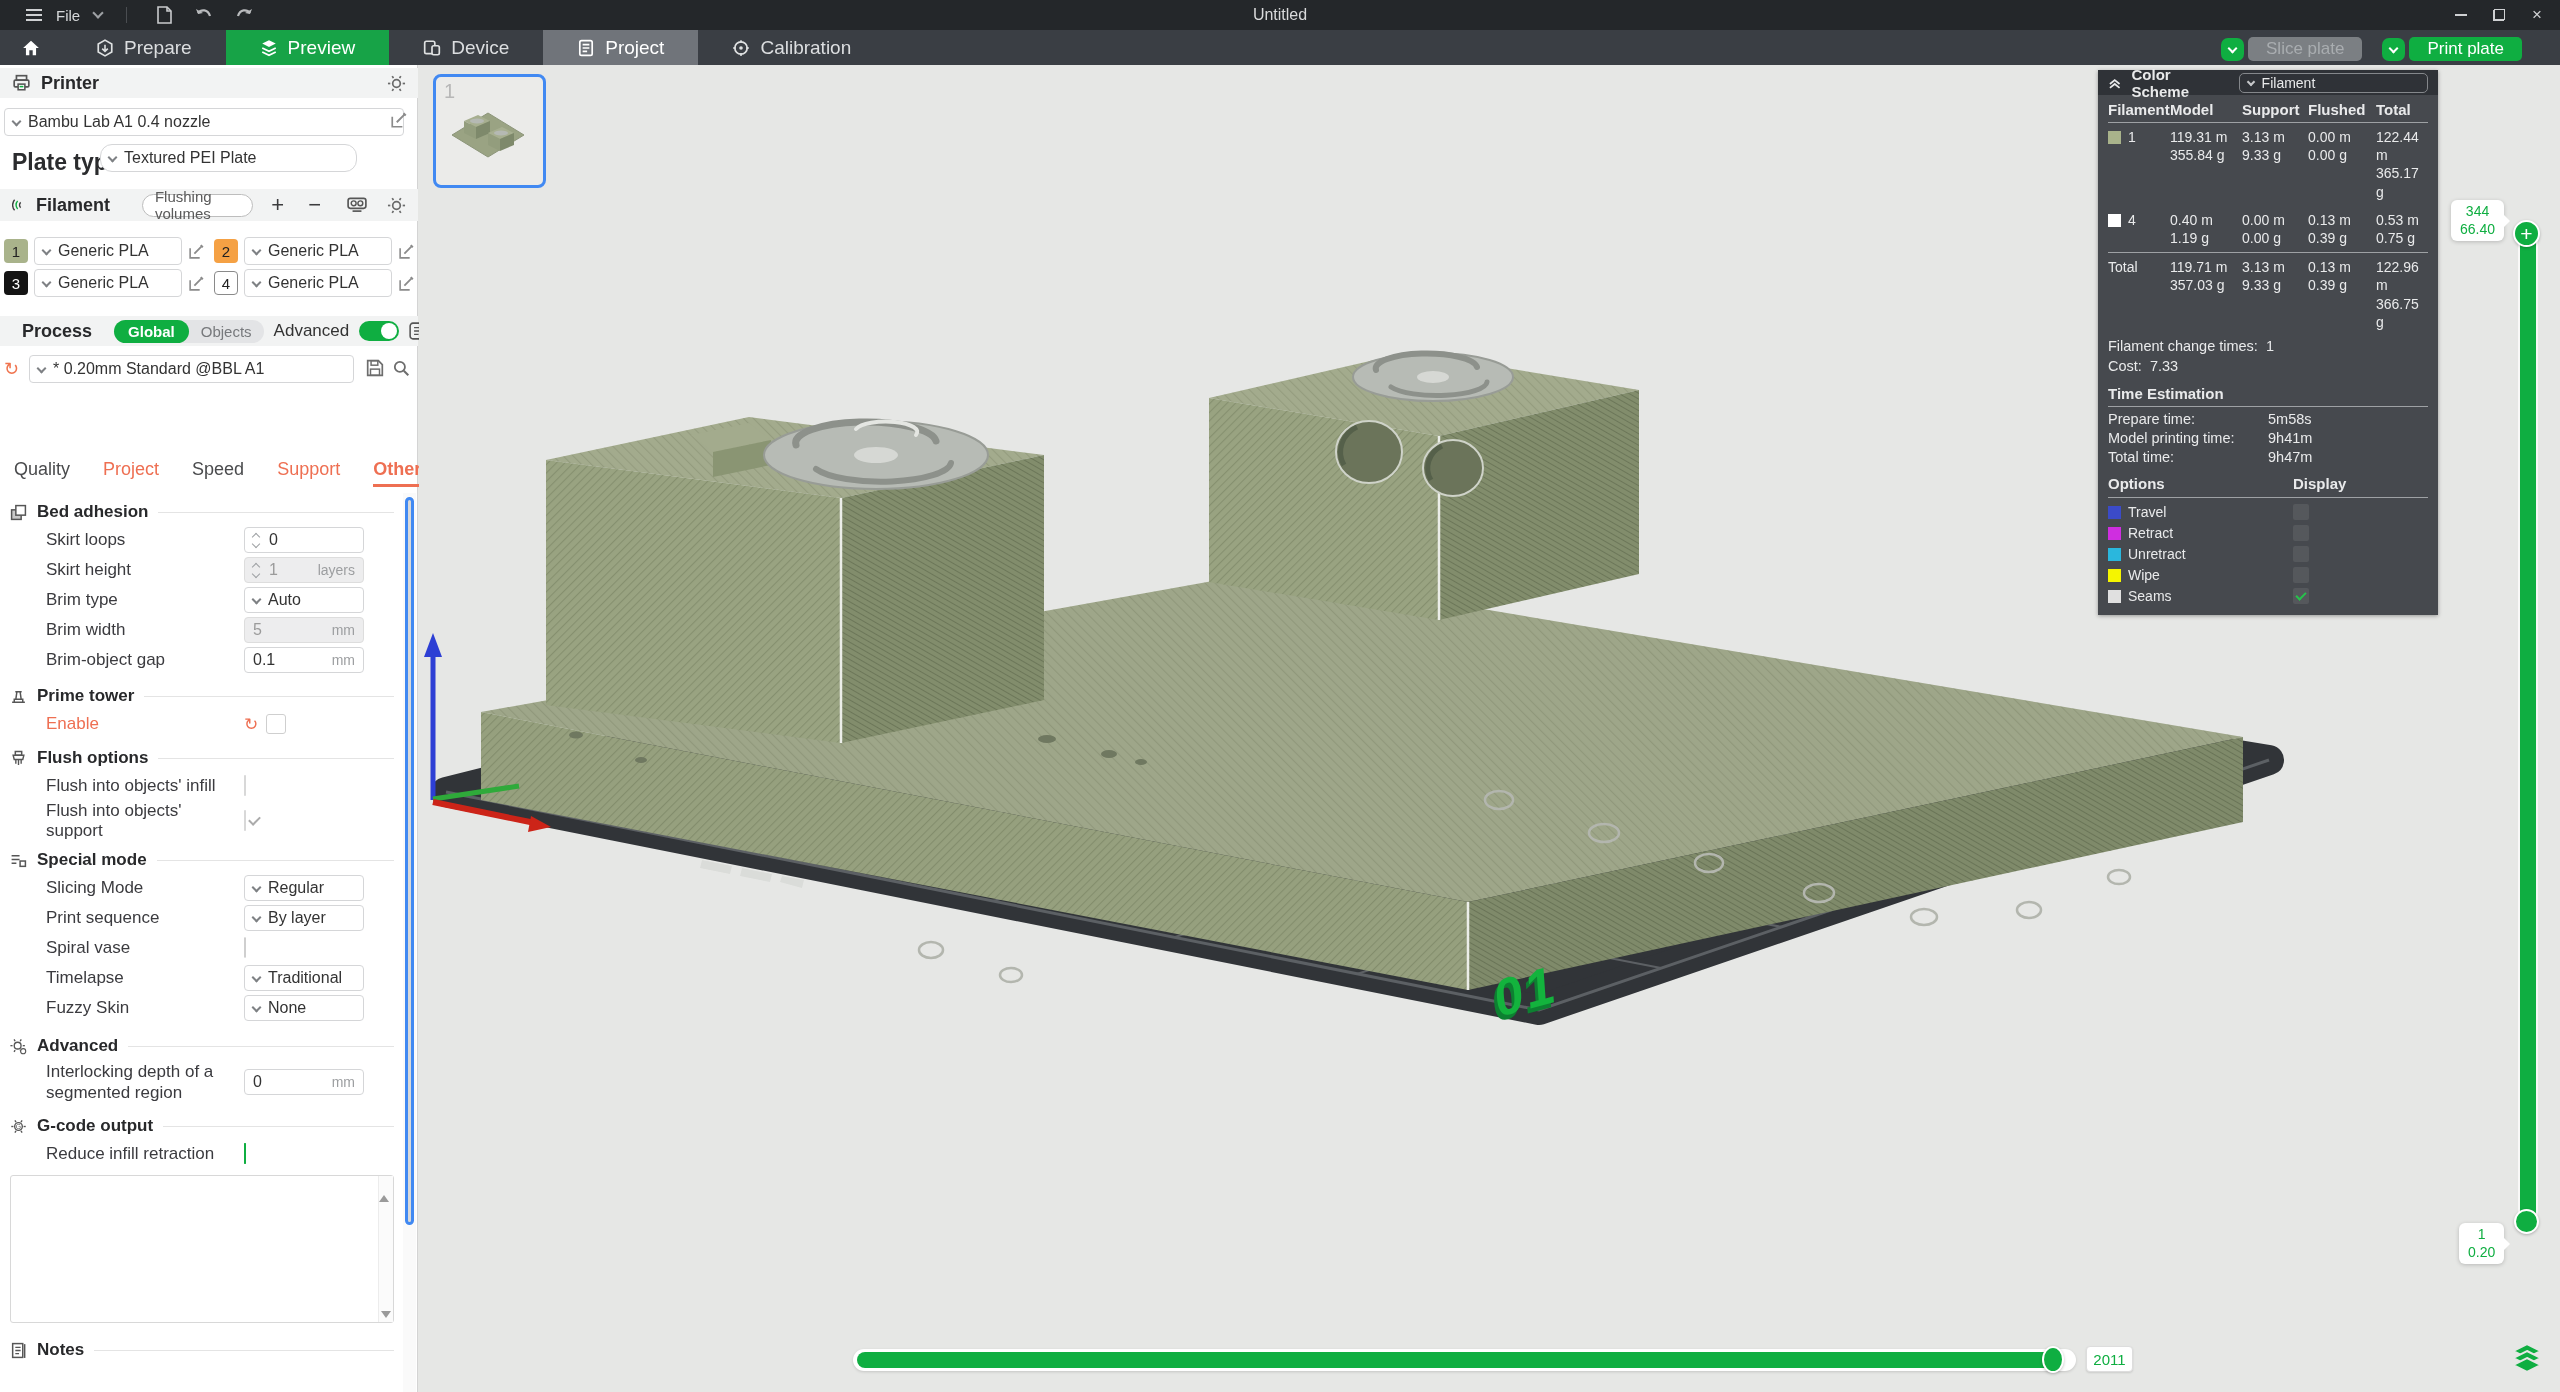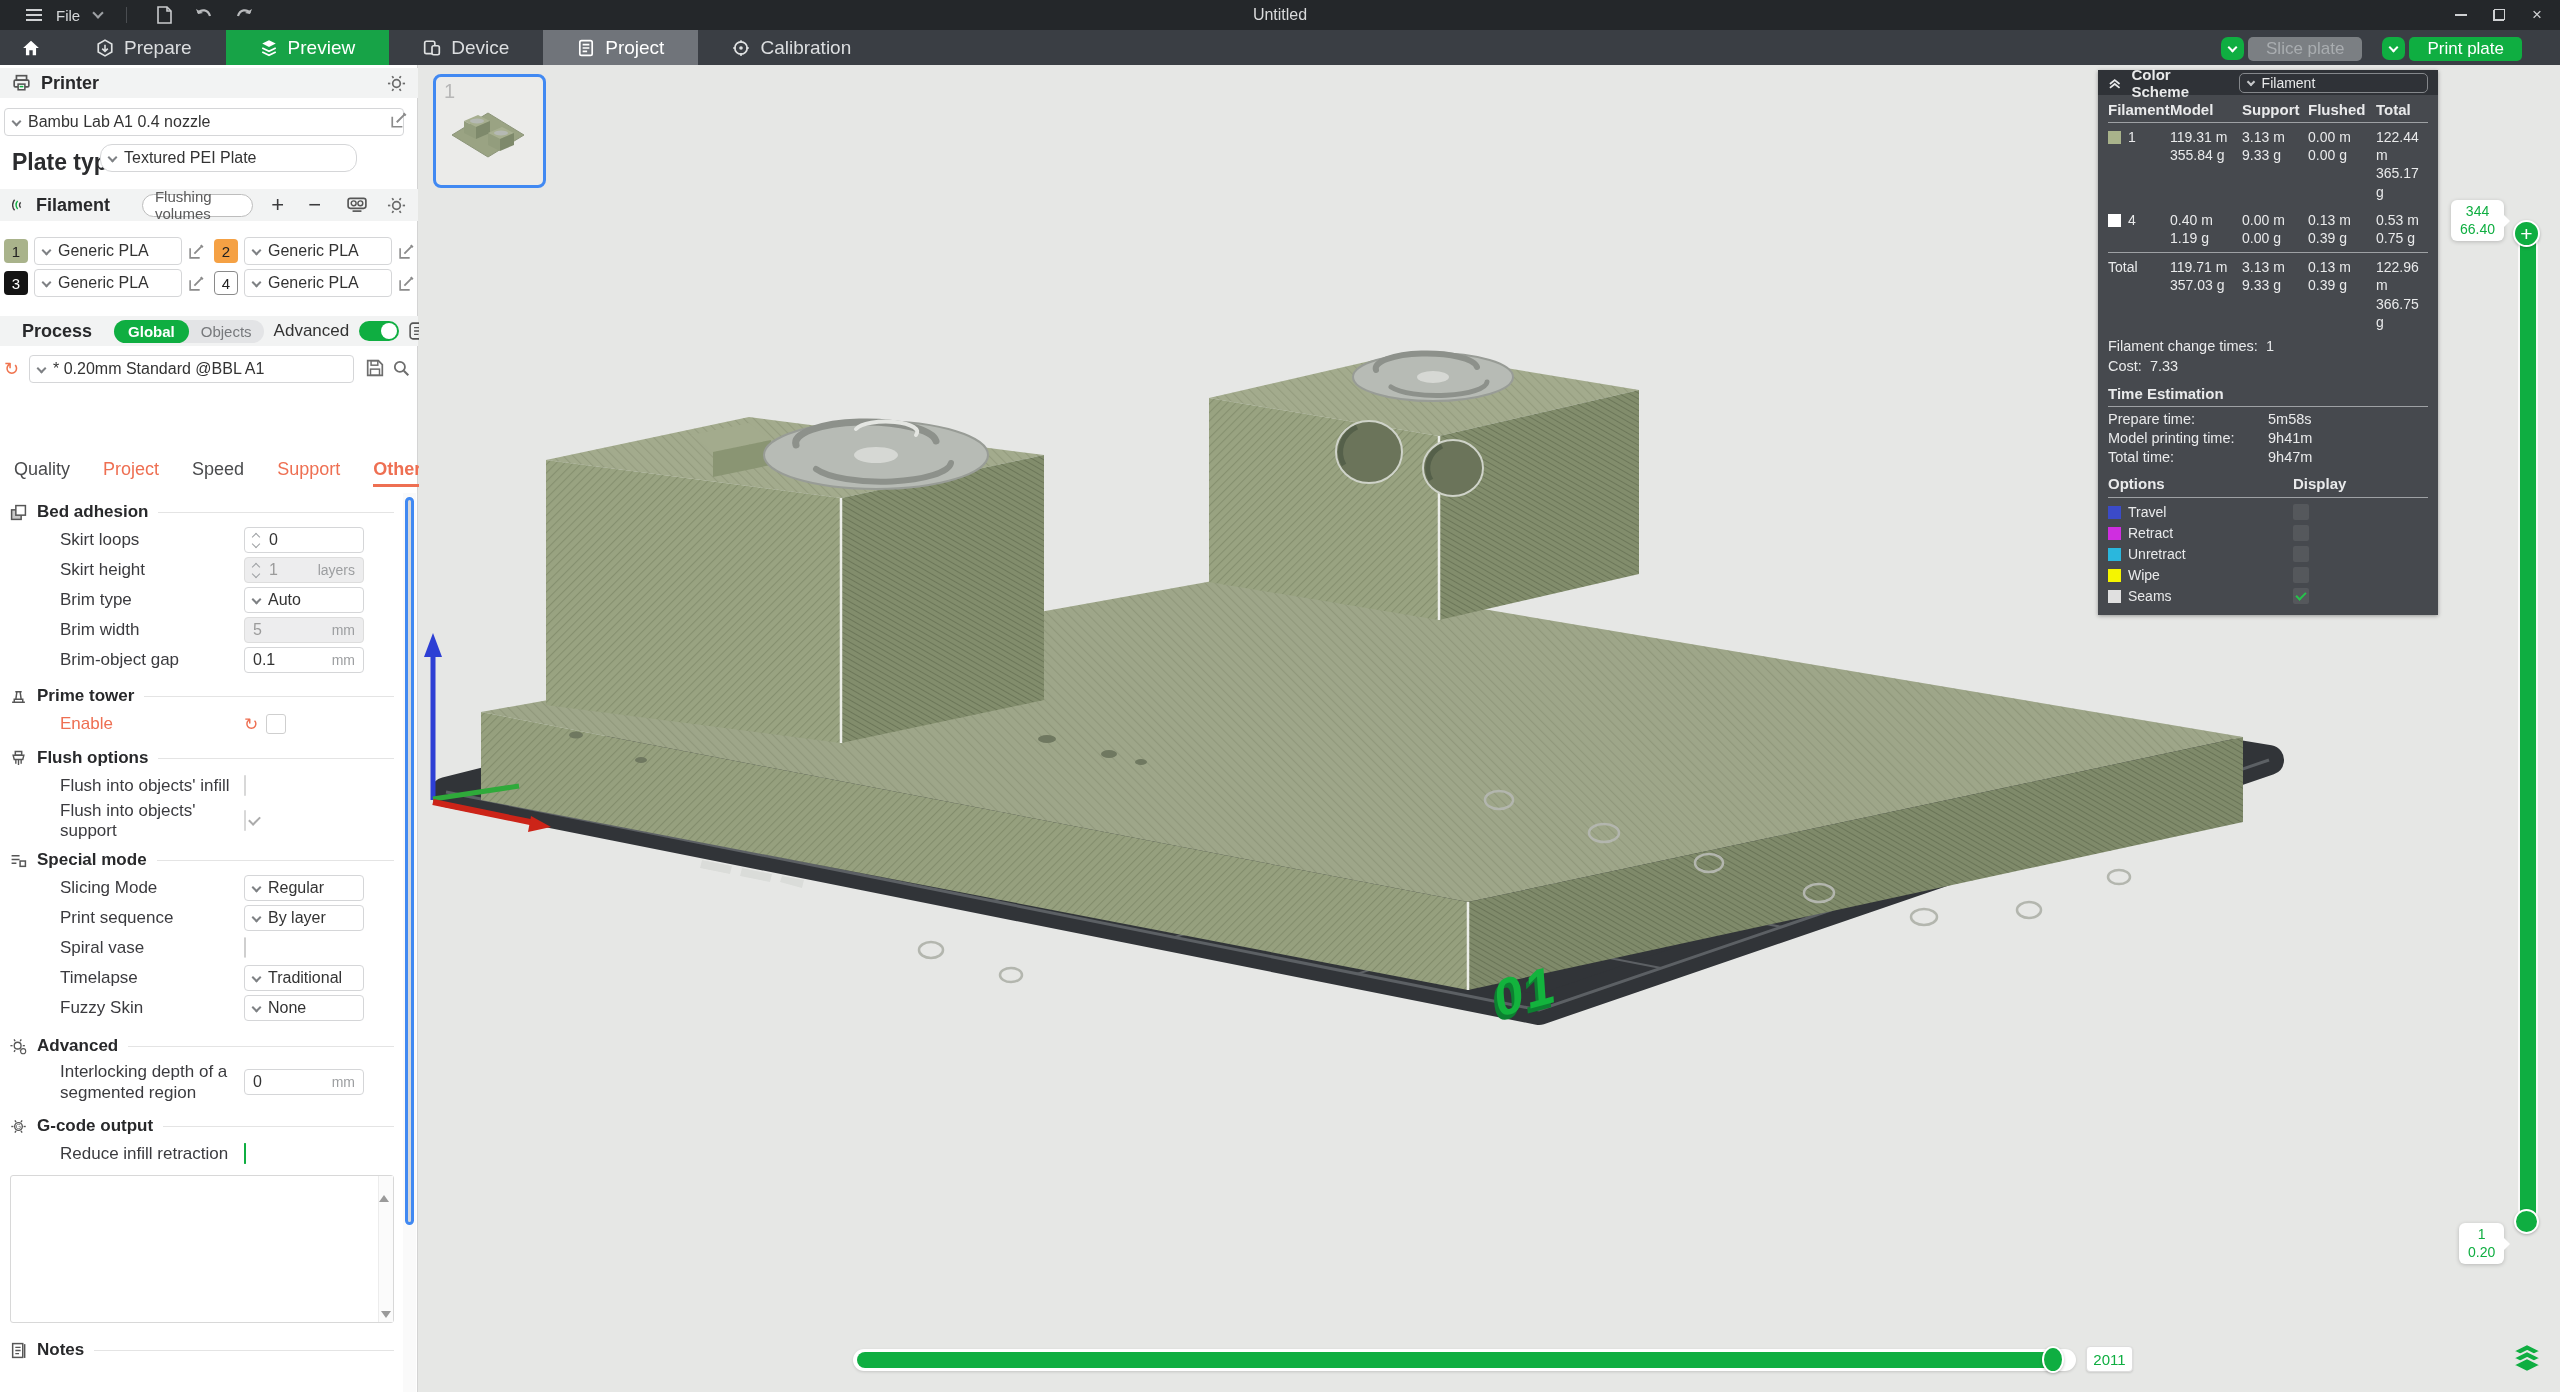--- a/index.html
+++ b/index.html
@@ -22,21 +22,21 @@
   .max-i{position:relative;width:12px;height:12px;}
   .max-i::before{content:"";position:absolute;left:0;bottom:0;width:9px;height:9px;border:1.6px solid #cfd1d3;}
   .max-i::after{content:"";position:absolute;right:0;top:0;width:9px;height:9px;border:1.6px solid #cfd1d3;background:#24272a;}
   
   .tabbar{position:absolute;left:0;top:30px;width:2560px;height:35px;background:#3a3e44;display:flex;align-items:stretch;color:#dcdee0;}
   .home{width:62px;display:flex;align-items:center;justify-content:center;}
   .tab{display:flex;align-items:center;gap:10px;padding:0 34px;font-size:19px;}
   .tab.active{background:#17a347;color:#fff;}
   .tab.hl{background:#70747a;color:#fff;}
   .tab-ic{width:18px;height:18px;display:block;}
-  .tb-actions{position:absolute;right:38px;top:37px;height:24px;display:flex;align-items:flex-start;gap:4px;}
+  .tb-actions{position:absolute;right:38px;top:37px;height:24px;display:flex;align-items:flex-end;gap:4px;}
   .ddbtn{width:23px;height:23px;border-radius:7px;background:#0fae41;display:flex;align-items:center;justify-content:center;}
   .ddbtn .chv{border-color:#fff;width:7px;height:7px;margin-top:-3px;}
   .bigbtn{height:24px;border-radius:5px;padding:0 18px;font-size:17px;display:flex;align-items:center;margin-right:16px;}
   .slicebtn{background:#7b7f83;color:#a9adb0;}
   .printbtn{background:#0fae41;color:#fff;margin-right:0;}
   
   .lpanel{position:absolute;left:0;top:65px;width:418px;height:1327px;background:#fff;border-right:1px solid #d4d4d4;font-size:17px;}
   .band{position:absolute;left:0;width:418px;background:#f2f3f3;display:flex;align-items:center;padding:0 12px;gap:10px;}
   .band .ttl{font-weight:bold;font-size:18px;color:#28292b;}
   .mla{margin-left:auto;}
@@ -59,21 +59,21 @@
   .switch{width:40px;height:20px;border-radius:10px;background:#0fae41;position:relative;flex:none;}
   .switch::after{content:"";position:absolute;right:2px;top:2px;width:16px;height:16px;border-radius:50%;background:#fff;}
   .ptabs{position:absolute;left:14px;top:394px;display:flex;gap:33px;font-size:18px;color:#4a4b4d;}
   .ptab.mod{color:#ee6f52;}
   .ptab.active{color:#ee6f52;font-weight:bold;position:relative;}
   .ptab.active::after{content:"";position:absolute;left:0;right:0;bottom:-7px;height:3px;background:#ee6f52;}
   .content{position:absolute;left:0;top:428px;width:404px;}
   .shead{display:flex;align-items:center;gap:10px;padding:0 10px;height:26px;}
   .shead .ttl{font-weight:bold;font-size:17px;color:#28292b;white-space:nowrap;}
   .rule{flex:1;height:1px;background:#e4e4e4;}
-  .prow{display:flex;align-items:center;min-height:30px;padding-left:60px;}
+  .prow{display:flex;align-items:center;min-height:30px;padding-left:46px;}
   .prow .lbl{flex:1;color:#3b3b3f;font-size:17px;padding-right:6px;}
   .ctl{width:120px;margin-right:40px;flex:none;}
   .cb{width:20px;height:20px;border:1px solid #cfcfcf;border-radius:3px;background:#fff;position:relative;flex:none;}
   .cb.dis{background:#e9e9ea;border-color:#d8d8d8;}
   .cb.ck::after{content:"";position:absolute;left:4px;top:5px;width:9px;height:5px;border-left:2px solid #fff;border-bottom:2px solid #fff;transform:rotate(-45deg);}
   .cb.dis.ck::after{border-color:#ababab;}
   .cb.green{background:#0fae41;border-color:#0fae41;}
   .orange{color:#ee6f52 !important;}
   .undo-ic{color:#ee6f52;font-size:17px;margin-right:8px;}
   .ta{position:absolute;left:10px;width:384px;height:148px;border:1px solid #d8d8d8;border-radius:3px;background:#fff;}

